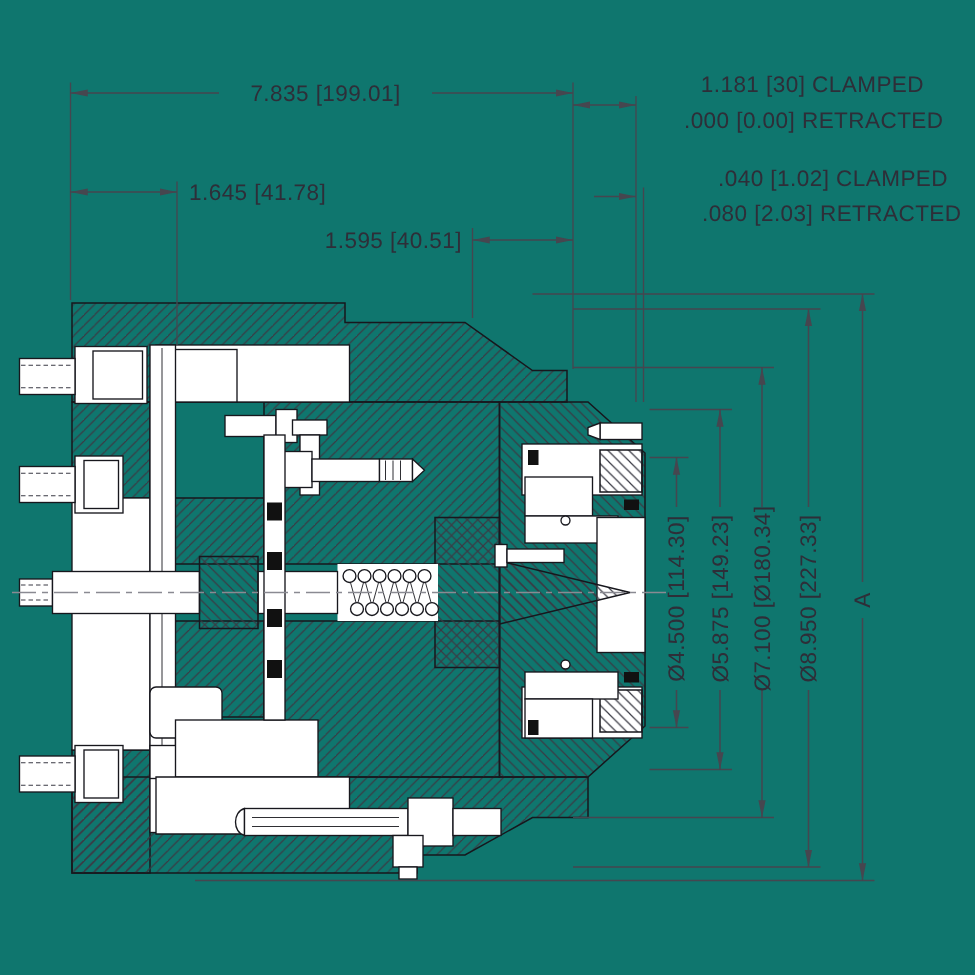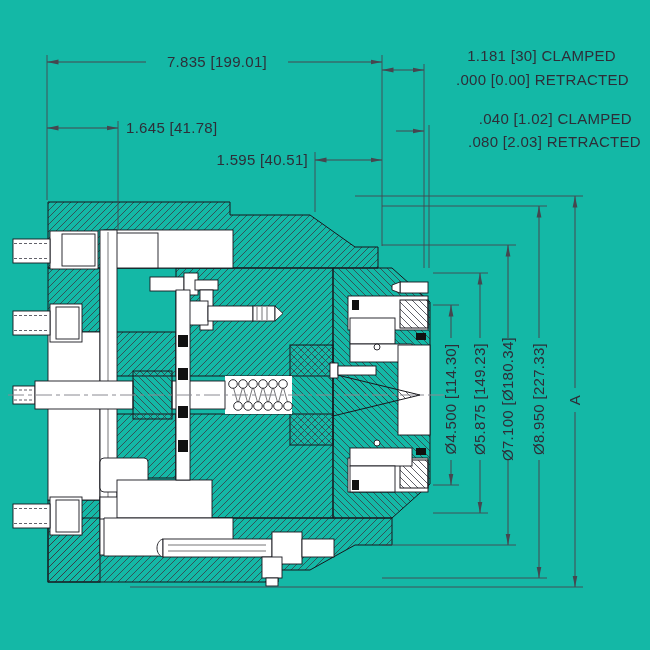--- a/index.html
+++ b/index.html
@@ -1,16 +1,16 @@
 <!DOCTYPE html>
 <html><head>
 <meta charset="utf-8">
 <style>
   html,body{margin:0;padding:0;background:#ffffff;}
-  .stage{position:relative;width:650px;height:650px;background:#14b8a6;overflow:hidden;
+  .stage{position:relative;width:650px;height:650px;background:#0f766e;overflow:hidden;
          font-family:"Liberation Sans", sans-serif;}
   svg{display:block}
   .part{stroke:#17171d;stroke-width:1;}
   .white{fill:#ffffff;stroke:#17171d;stroke-width:0.9;}
   .thin{stroke:#17171d;stroke-width:0.6;fill:none;}
   .thread{stroke:#3a3a44;stroke-width:0.8;stroke-dasharray:3 2;fill:none;}
   .ext{stroke:#46464f;stroke-width:0.9;fill:none;}
   .dim{stroke:#46464f;stroke-width:1;fill:none;}
   .dim-text{font:15px "Liberation Sans", sans-serif;fill:#2e2e38;letter-spacing:0.3px;}
   .seal{fill:#111111;stroke:none;}

